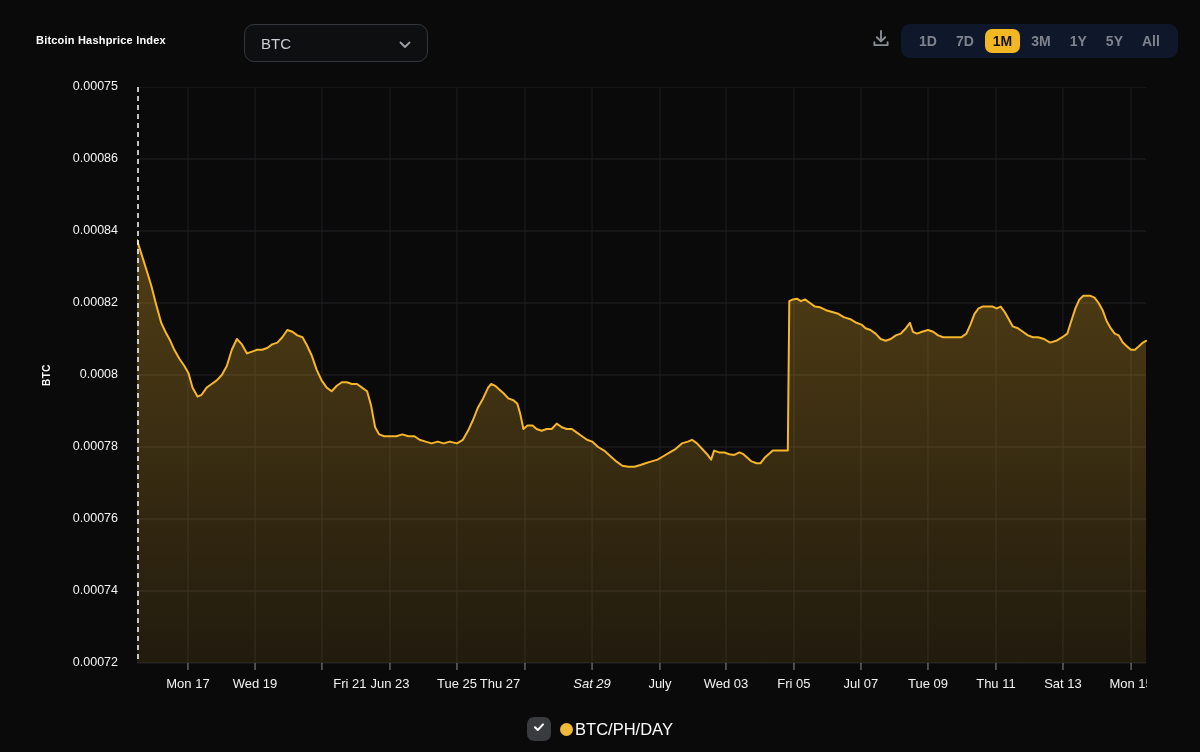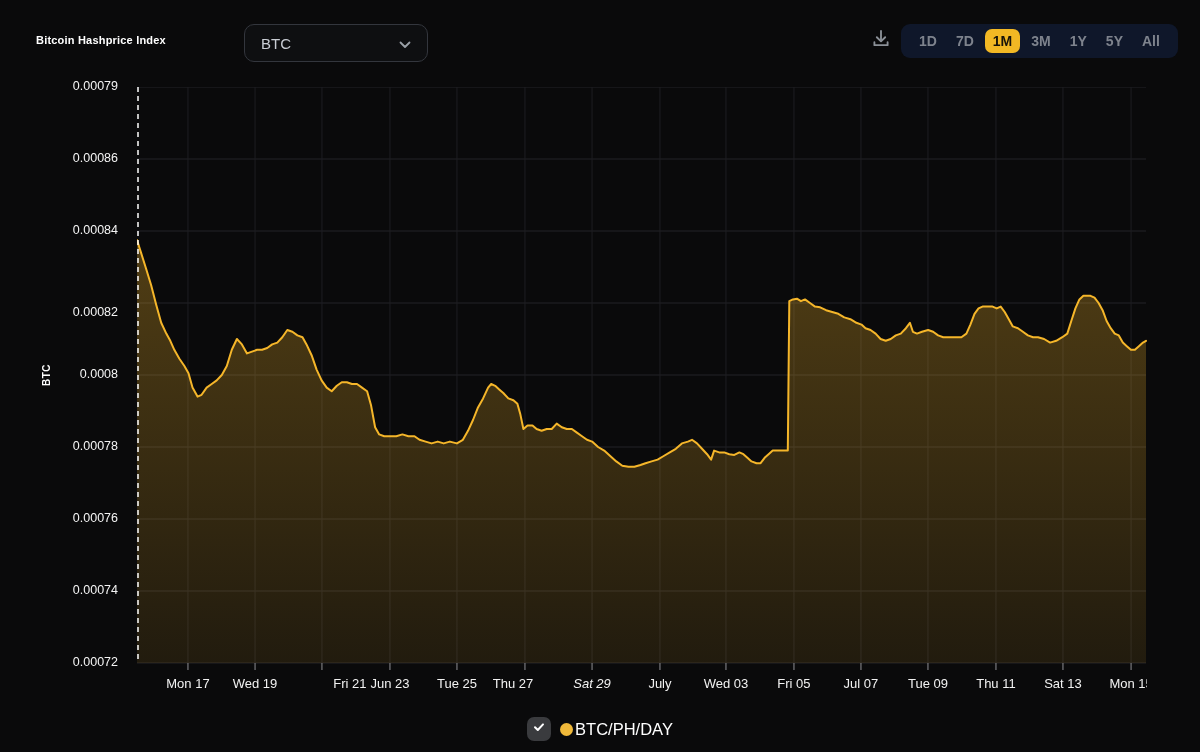--- a/index.html
+++ b/index.html
@@ -75,24 +75,24 @@
       <button class="range-btn">1Y</button>
       <button class="range-btn">5Y</button>
       <button class="range-btn">All</button>
     </div>
 
   <div class="axis-unit-wrap">
     <span class="axis-unit">BTC</span>
   </div>
 
   <div id="yLabels">
-      <div class="y-label" style="top: 79px;">0.00079</div>
+      <div class="y-label" style="top: 79px;">0.00075</div>
       <div class="y-label" style="top: 151px;">0.00086</div>
       <div class="y-label" style="top: 223px;">0.00084</div>
-      <div class="y-label" style="top: 295px; margin-top: 10px;">0.00082</div>
+      <div class="y-label" style="top: 295px;">0.00082</div>
       <div class="y-label" style="top: 367px;">0.0008</div>
       <div class="y-label" style="top: 439px;">0.00078</div>
       <div class="y-label" style="top: 511px;">0.00076</div>
       <div class="y-label" style="top: 583px;">0.00074</div>
       <div class="y-label" style="top: 655px;">0.00072</div>
     </div>
 
   <svg id="plot" width="1010" height="592" viewBox="0 0 1010 592">
       <defs>
         <linearGradient id="areaFill" x1="0" y1="0" x2="0" y2="1">
@@ -143,21 +143,21 @@
       <polyline points="0.0,153.0 4.0,165.6 9.1,181.8 14.1,198.0 19.2,217.8 24.2,235.8 29.3,246.6 33.3,253.8 37.3,262.8 42.4,271.8 47.4,279.0 51.5,286.2 55.5,300.6 60.5,309.6 64.6,307.8 69.6,300.6 74.7,297.0 79.7,293.4 84.8,288.0 89.8,279.0 94.8,262.8 99.9,252.0 104.9,257.4 110.0,266.4 115.0,264.6 120.1,262.8 125.1,262.8 130.2,261.0 135.2,257.4 140.3,255.6 145.3,250.2 150.3,243.0 155.4,244.8 160.4,248.4 165.5,250.2 169.5,257.4 174.6,268.2 179.6,282.6 184.6,293.4 189.7,300.6 194.7,304.2 199.8,298.8 204.8,295.2 209.9,295.2 214.9,297.0 220.0,297.0 225.0,300.6 230.1,304.2 234.1,318.6 238.1,340.2 242.2,347.4 247.2,349.2 253.3,349.2 259.3,349.2 265.4,347.4 271.4,349.2 277.5,349.2 282.5,352.8 288.6,354.6 294.6,356.4 300.7,354.6 306.7,356.4 312.8,354.6 319.9,356.4 325.9,352.8 331.0,343.8 336.0,333.0 341.0,320.4 346.1,311.4 351.1,300.6 354.2,297.0 358.2,298.8 362.2,302.4 366.3,306.0 371.3,311.4 376.4,313.2 380.4,316.8 383.4,327.6 386.4,342.0 390.5,338.4 395.5,338.4 399.6,342.0 404.6,343.8 409.7,342.0 414.7,342.0 419.7,336.6 424.8,340.2 429.8,342.0 434.9,342.0 439.9,345.6 445.0,349.2 450.0,352.8 455.1,354.6 461.1,360.0 467.2,363.6 473.2,369.0 479.3,374.4 485.3,378.7 491.4,379.8 497.4,379.8 503.5,378.0 508.5,376.2 514.6,374.4 520.6,372.6 526.7,369.0 532.8,365.4 538.8,361.8 544.9,356.4 550.9,354.6 555.0,352.8 560.0,356.4 565.0,361.8 570.1,367.2 574.1,372.6 577.1,363.6 582.2,365.4 587.2,365.4 592.3,367.2 597.3,367.9 602.4,365.4 606.4,367.2 610.4,370.8 614.5,374.4 619.5,376.2 623.6,376.2 627.6,370.8 631.6,367.2 635.7,363.6 640.7,363.6 645.8,363.6 650.8,363.6 652.3,214.2 655.9,212.4 659.9,211.7 663.9,214.2 668.0,212.4 673.0,216.0 678.0,219.6 683.1,220.3 689.1,223.2 695.2,225.0 701.3,226.8 707.3,230.4 713.4,232.2 719.4,235.8 724.5,237.6 728.5,241.2 733.5,243.0 738.6,246.6 743.6,252.0 748.7,253.8 753.7,252.0 758.8,248.4 763.8,246.6 768.9,241.2 772.9,235.8 775.9,244.8 780.0,246.6 785.0,244.8 791.1,243.0 796.1,244.8 801.1,248.4 806.2,250.2 812.2,250.2 818.3,250.2 824.4,250.2 829.4,246.6 833.4,237.6 837.5,226.8 841.5,221.4 845.5,219.6 850.6,219.6 855.6,219.6 859.7,221.4 863.7,219.6 867.7,225.0 871.8,232.2 875.8,239.4 880.9,241.2 885.9,244.8 890.9,248.4 896.0,250.2 901.0,250.2 907.1,252.0 913.1,255.6 919.2,253.8 925.3,250.2 930.3,246.6 934.3,234.0 938.4,221.4 942.4,212.4 946.4,208.8 950.5,208.8 953.5,208.8 957.5,210.6 961.6,216.0 965.6,223.2 969.6,234.0 973.7,241.2 977.7,246.6 981.8,248.4 985.8,255.6 989.8,259.2 993.9,262.8 997.9,262.8 1001.9,259.2 1006.0,255.6 1009.0,253.8" fill="none" stroke="#f5b62a" stroke-width="2" stroke-linejoin="round" stroke-linecap="round"></polyline>
       <line x1="1" y1="0" x2="1" y2="576" stroke="#ffffff" stroke-width="1.5" stroke-dasharray="5 4"></line>
     </svg>
 
   <div class="x-labels-clip" id="xLabels">
       <div class="x-label" style="left: 187.954px;">Mon 17</div>
       <div class="x-label" style="left: 255.053px;">Wed 19</div>
       <div class="x-label" style="left: 321.95px; margin-left: 28px;">Fri 21</div>
       <div class="x-label" style="left: 389.956px;">Jun 23</div>
       <div class="x-label" style="left: 456.954px;">Tue 25</div>
-      <div class="x-label" style="left: 513px;">Thu 27</div>
+      <div class="x-label" style="left: 500px;">Thu 27</div>
       <div class="x-label" style="left: 592.059px; font-style: italic;">Sat 29</div>
       <div class="x-label" style="left: 659.965px;">July</div>
       <div class="x-label" style="left: 725.953px;">Wed 03</div>
       <div class="x-label" style="left: 793.96px;">Fri 05</div>
       <div class="x-label" style="left: 860.957px;">Jul 07</div>
       <div class="x-label" style="left: 927.955px;">Tue 09</div>
       <div class="x-label" style="left: 995.962px;">Thu 11</div>
       <div class="x-label" style="left: 1062.96px;">Sat 13</div>
       <div class="x-label" style="left: 1131.07px;">Mon 15</div>
     </div>

